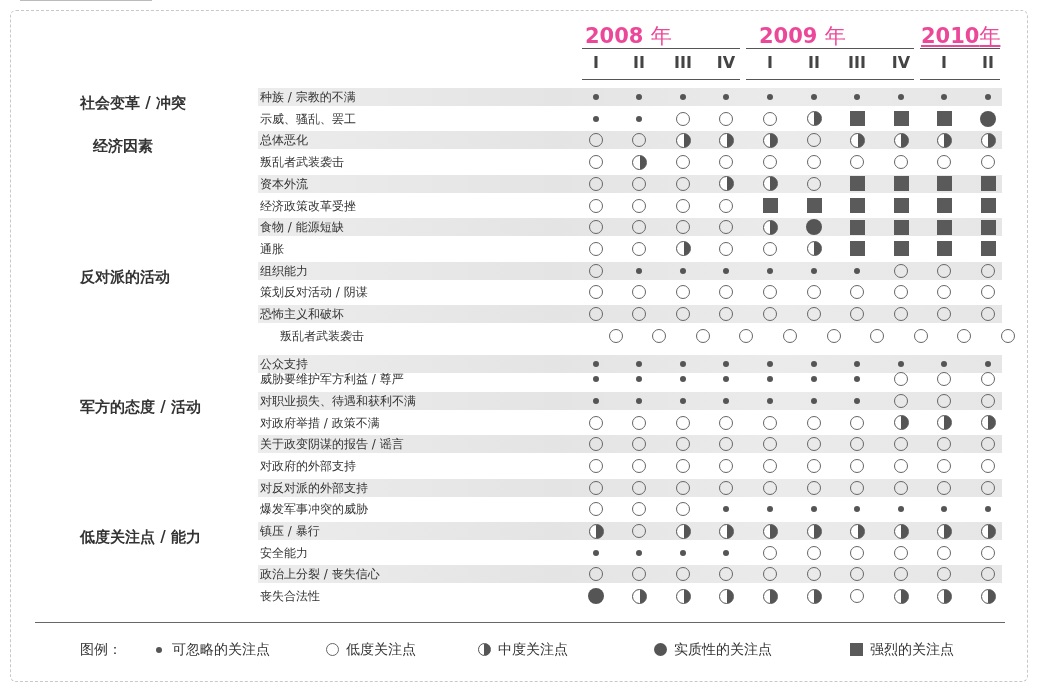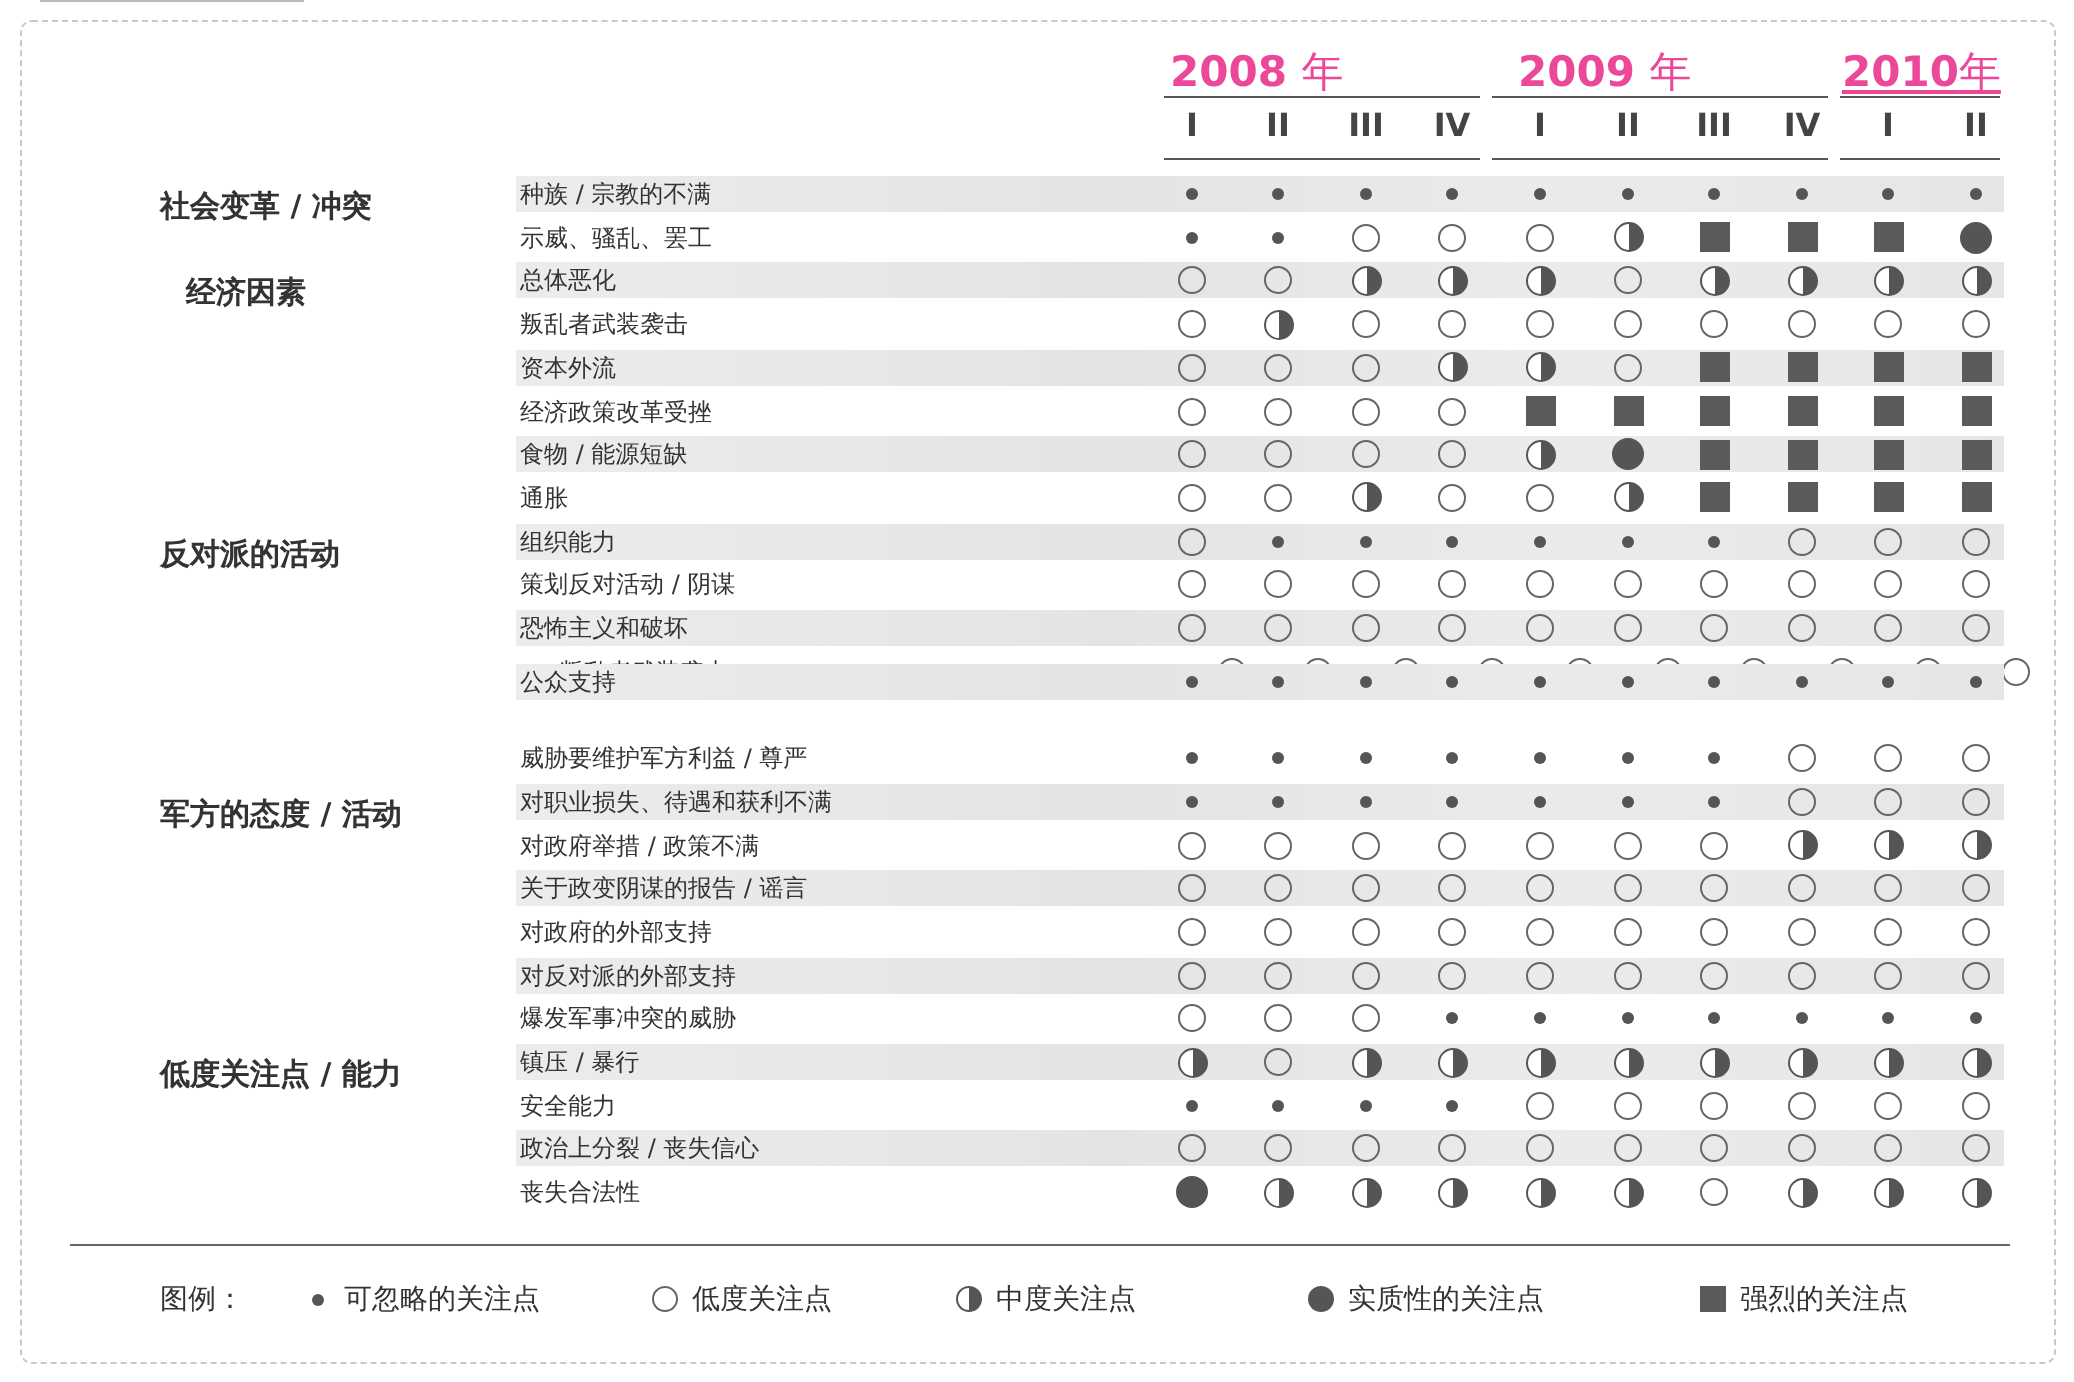--- a/index.html
+++ b/index.html
@@ -462,21 +462,21 @@
       <div class="cell" style="left: 635px;">
         <span class="sym-O"></span>
       </div>
       <div class="cell" style="left: 678px;">
         <span class="sym-O"></span>
       </div>
       <div class="cell" style="left: 722px;">
         <span class="sym-O"></span>
       </div>
     </div>
-    <div class="row shaded" style="top: 330px;">
+    <div class="row shaded" style="top: 353px;">
       <span class="row-label">公众支持</span>
       <div class="cell" style="left: 330px;">
         <span class="sym-D"></span>
       </div>
       <div class="cell" style="left: 373px;">
         <span class="sym-D"></span>
       </div>
       <div class="cell" style="left: 417px;">
         <span class="sym-D"></span>
       </div>

